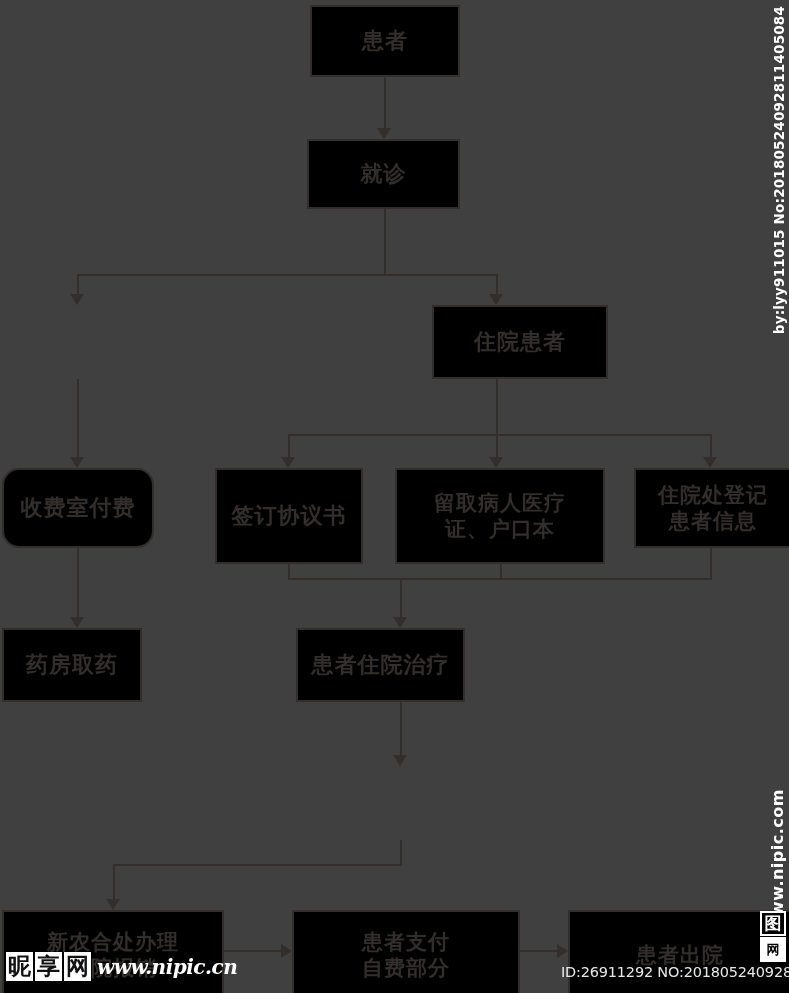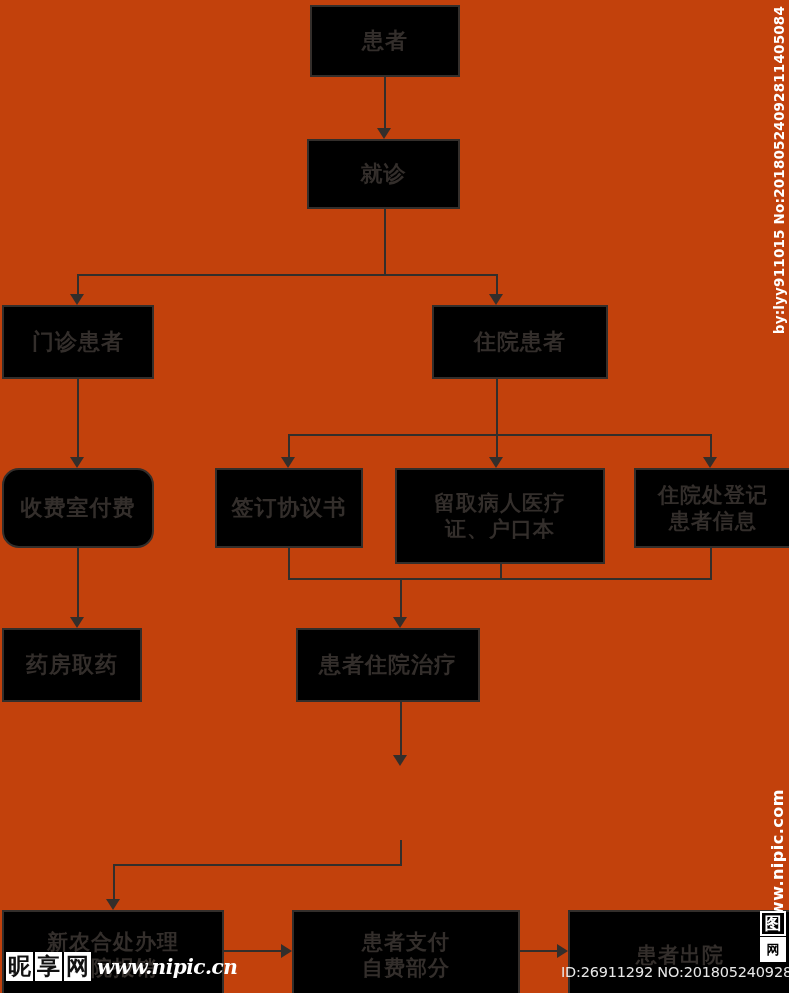--- a/index.html
+++ b/index.html
@@ -8,21 +8,21 @@
     padding: 0;
     background: #000000;
   }
   body {
     font-family: "DejaVu Sans", "Liberation Sans", sans-serif;
   }
   #canvas {
     position: relative;
     width: 789px;
     height: 993px;
-    background: #c2410c;
+    background: #404040;
     overflow: hidden;
   }
 
   
   .node {
     position: absolute;
     box-sizing: border-box;
     border: 2px solid #332e2b;
     color: #332e2b;
     display: flex;
@@ -169,37 +169,36 @@
 </style>
 </head>
 <body>
 
 <div id="canvas">
 
   <div class="node" style="left:310px;top:5px;width:150px;height:72px;">患者</div>
 
   <div class="node" style="left:307px;top:139px;width:153px;height:70px;">就诊</div>
 
-  <div class="node" style="left:2px;top:305px;width:152px;height:74px;">门诊患者</div>
 
   <div class="node" style="left:432px;top:305px;width:176px;height:74px;">住院患者</div>
 
   <div class="node" style="left:2px;top:468px;width:152px;height:80px;border-radius:17px;">收费室付费</div>
 
-  <div class="node" style="left:215px;top:468px;width:148px;height:80px;">签订协议书</div>
+  <div class="node" style="left:215px;top:468px;width:148px;height:96px;">签订协议书</div>
 
   <div class="node two-line" style="left:395px;top:468px;width:210px;height:96px;">留取病人医疗
 证、户口本</div>
 
   <div class="node two-line" style="left:634px;top:468px;width:158px;height:80px;">住院处登记
 患者信息</div>
 
   <div class="node" style="left:2px;top:628px;width:140px;height:74px;">药房取药</div>
 
-  <div class="node" style="left:296px;top:628px;width:184px;height:74px;">患者住院治疗</div>
+  <div class="node" style="left:296px;top:628px;width:169px;height:74px;">患者住院治疗</div>
 
 
   <div class="node two-line" style="left:2px;top:910px;width:222px;height:90px;">新农合处办理
 出院报销</div>
 
   <div class="node two-line" style="left:292px;top:910px;width:228px;height:90px;">患者支付
 自费部分</div>
 
   <div class="node two-line" style="left:568px;top:910px;width:224px;height:90px;">患者出院</div>
 

